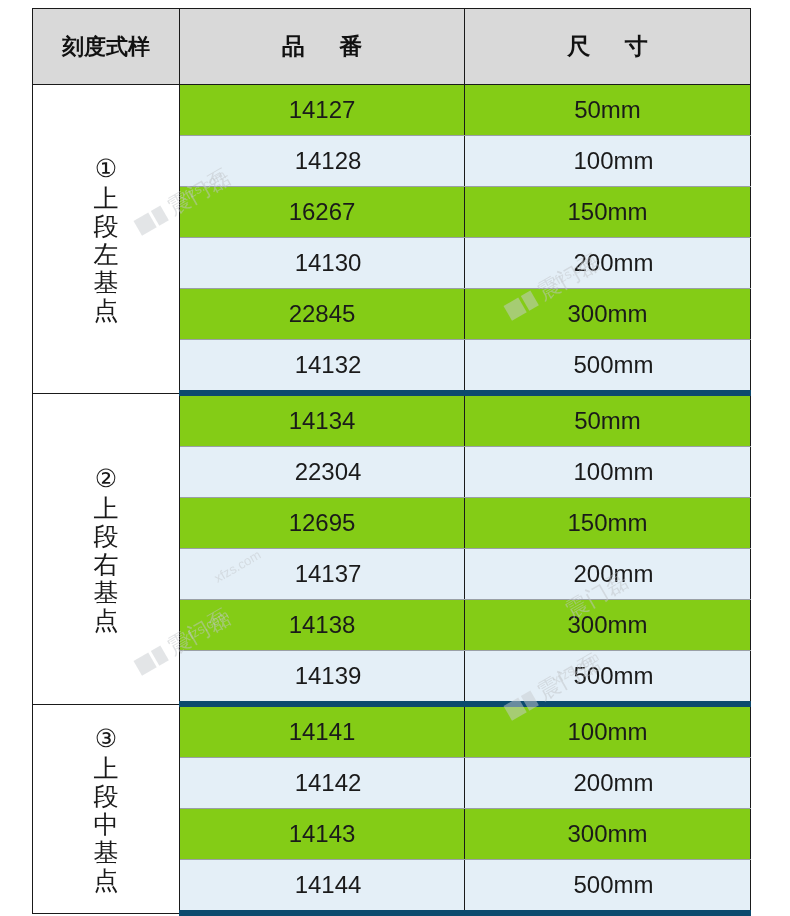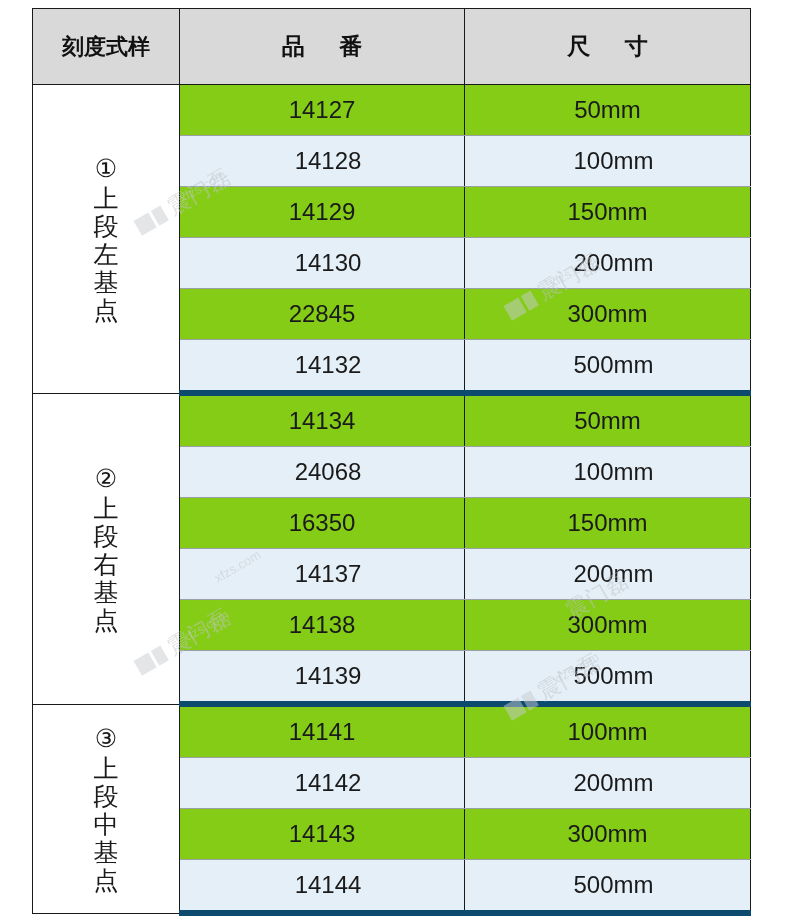--- a/index.html
+++ b/index.html
@@ -159,21 +159,21 @@
             </div>
           </td>
           <td class="cell">14127</td>
           <td class="cell">50mm</td>
         </tr>
         <tr class="alt">
           <td class="cell">14128</td>
           <td class="cell">100mm</td>
         </tr>
         <tr>
-          <td class="cell">14129</td>
+          <td class="cell">16267</td>
           <td class="cell">150mm</td>
         </tr>
         <tr class="alt">
           <td class="cell">14130</td>
           <td class="cell">200mm</td>
         </tr>
         <tr>
           <td class="cell">22845</td>
           <td class="cell">300mm</td>
         </tr>
@@ -189,25 +189,25 @@
               <span class="ch">段</span>
               <span class="ch">右</span>
               <span class="ch">基</span>
               <span class="ch">点</span>
             </div>
           </td>
           <td class="cell">14134</td>
           <td class="cell">50mm</td>
         </tr>
         <tr class="alt">
-          <td class="cell">24068</td>
+          <td class="cell">22304</td>
           <td class="cell">100mm</td>
         </tr>
         <tr>
-          <td class="cell">16350</td>
+          <td class="cell">12695</td>
           <td class="cell">150mm</td>
         </tr>
         <tr class="alt">
           <td class="cell">14137</td>
           <td class="cell">200mm</td>
         </tr>
         <tr>
           <td class="cell">14138</td>
           <td class="cell">300mm</td>
         </tr>

